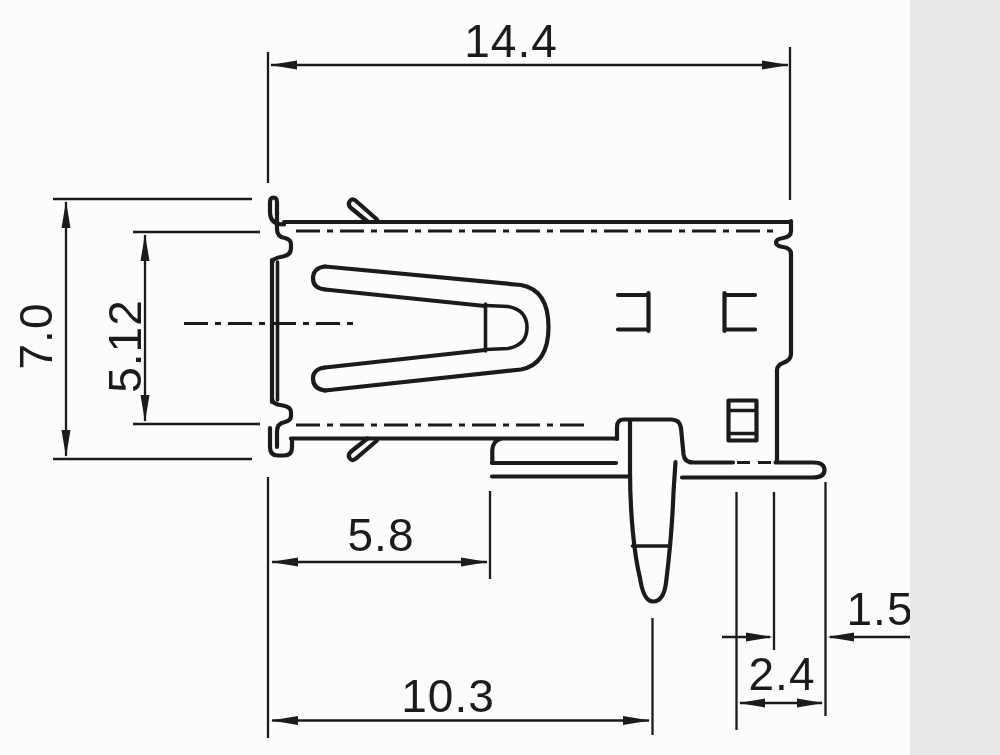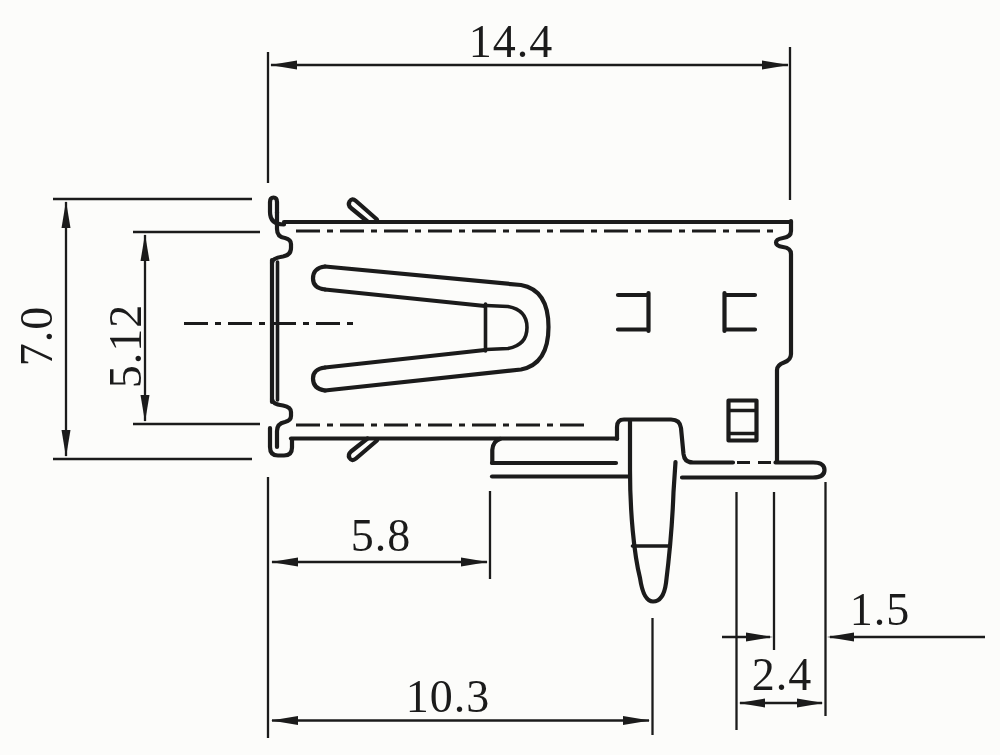--- a/index.html
+++ b/index.html
@@ -1,24 +1,24 @@
 <!DOCTYPE html>
 <html style="--ink: #1b1b1b; --paper: #fcfcfa;"><head>
 <meta charset="utf-8">
 <style>
   :root{
     --ink:#1b1b1b;
     --paper:#fcfcfa;
   }
   html,body{margin:0;padding:0;background:#e8e8e6;}
   .sheet{
-    width:1000px;height:755px;
+    width:910px;height:755px;
     background:var(--paper);
     position:relative;
-    font-family:Liberation Serif, serif;
+    font-family:Liberation Sans, sans-serif;
     overflow:hidden;
   }
   svg{display:block;}
   .part{stroke:var(--ink);stroke-width:4.2;fill:none;stroke-linecap:round;stroke-linejoin:round;}
   .part-thin{stroke:var(--ink);stroke-width:3.6;fill:none;stroke-linecap:round;stroke-linejoin:round;}
   .cline{stroke:var(--ink);stroke-width:3.2;fill:none;stroke-dasharray:24 7 6 7;stroke-linecap:butt;}
   .hid{stroke:var(--ink);stroke-width:3.2;fill:none;stroke-dasharray:13 8;stroke-linecap:butt;}
   .dim{stroke:var(--ink);stroke-width:2.3;fill:none;stroke-linecap:butt;}
   .arr{fill:var(--ink);stroke:none;}
   .dimtext{fill:var(--ink);font-size:46px;letter-spacing:1px;}

